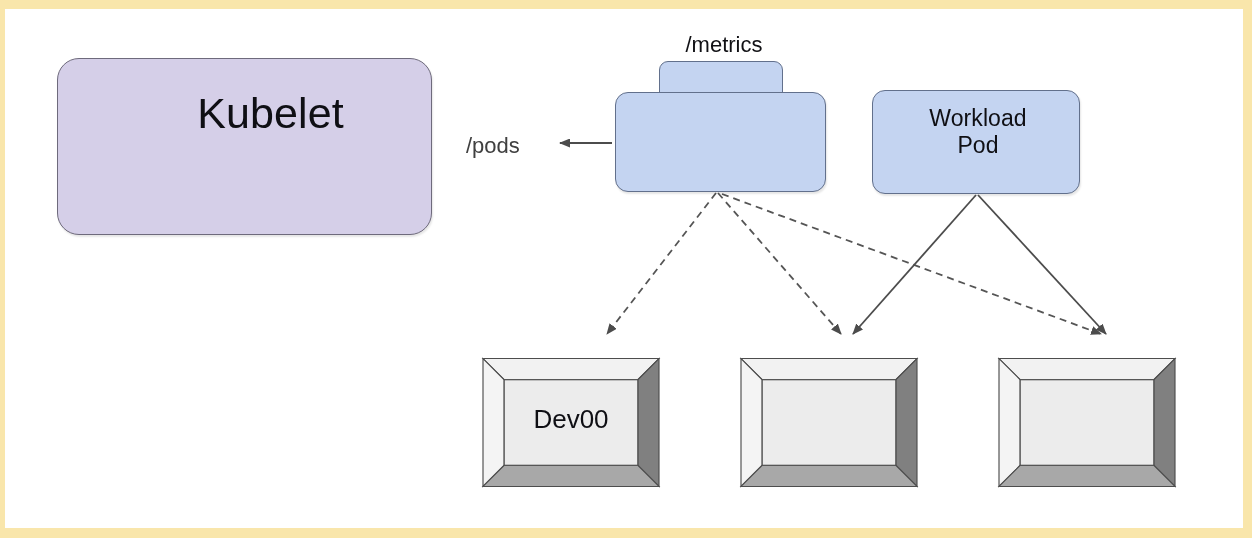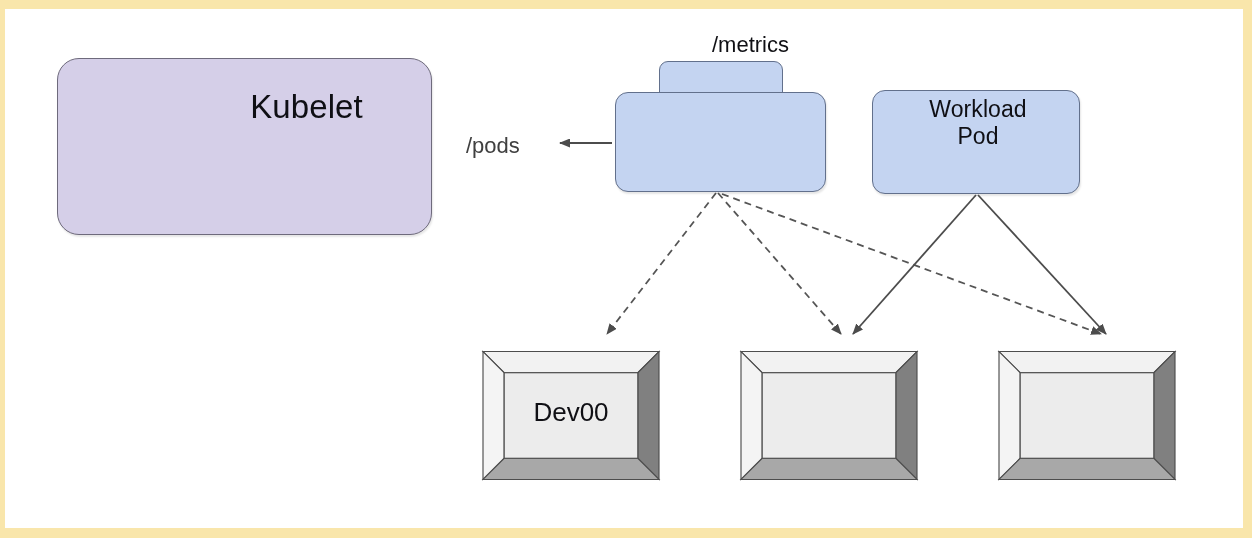--- a/index.html
+++ b/index.html
@@ -57,22 +57,21 @@
     background: #d5cfe8;
     border: 1.6px solid #6e6a7c;
     border-radius: 22px;
     box-sizing: border-box;
     box-shadow: 1px 2px 2px rgba(0,0,0,0.10);
   }
   #kubelet-label {
     top: 88px;
     left: 57px;
     width: 427px;
-    font-size: 33px;
-    padding-left: 36px;
+    font-size: 43px;
   }
   #kubelet-pods-nub {
     position: absolute;
     left: 428px;
     top: 90px;
     width: 31px;
     height: 116px;
     background: #d5cfe8;
     border: 1.6px solid #6e6a7c;
     border-radius: 9px;
@@ -120,42 +119,42 @@
     border: 1.6px solid #62708c;
     border-radius: 9px 9px 0 0;
     box-sizing: border-box;
     z-index: 1;
   }
   #metrics-endpoint-label {
     position: absolute;
     left: 659px;
     top: 32px;
     width: 130px;
-    text-align: right;
+    text-align: center;
     font-size: 22px;
     color: #101014;
     white-space: nowrap;
   }
   #workload-pod-box {
     left: 872px;
     top: 90px;
     width: 208px;
     height: 104px;
   }
   #workload-pod-label {
-    top: 96px;
+    top: 105px;
     left: 872px;
     width: 212px;
     font-size: 23px;
   }
 
   
   .device {
     position: absolute;
-    top: 337px;
+    top: 344px;
     width: 176px;
     height: 157px;
   }
   .device .bevel-svg {
     position: absolute;
     left: 0; top: 0;
     width: 100%;
     height: 100%;
     display: block;
     overflow: visible;

